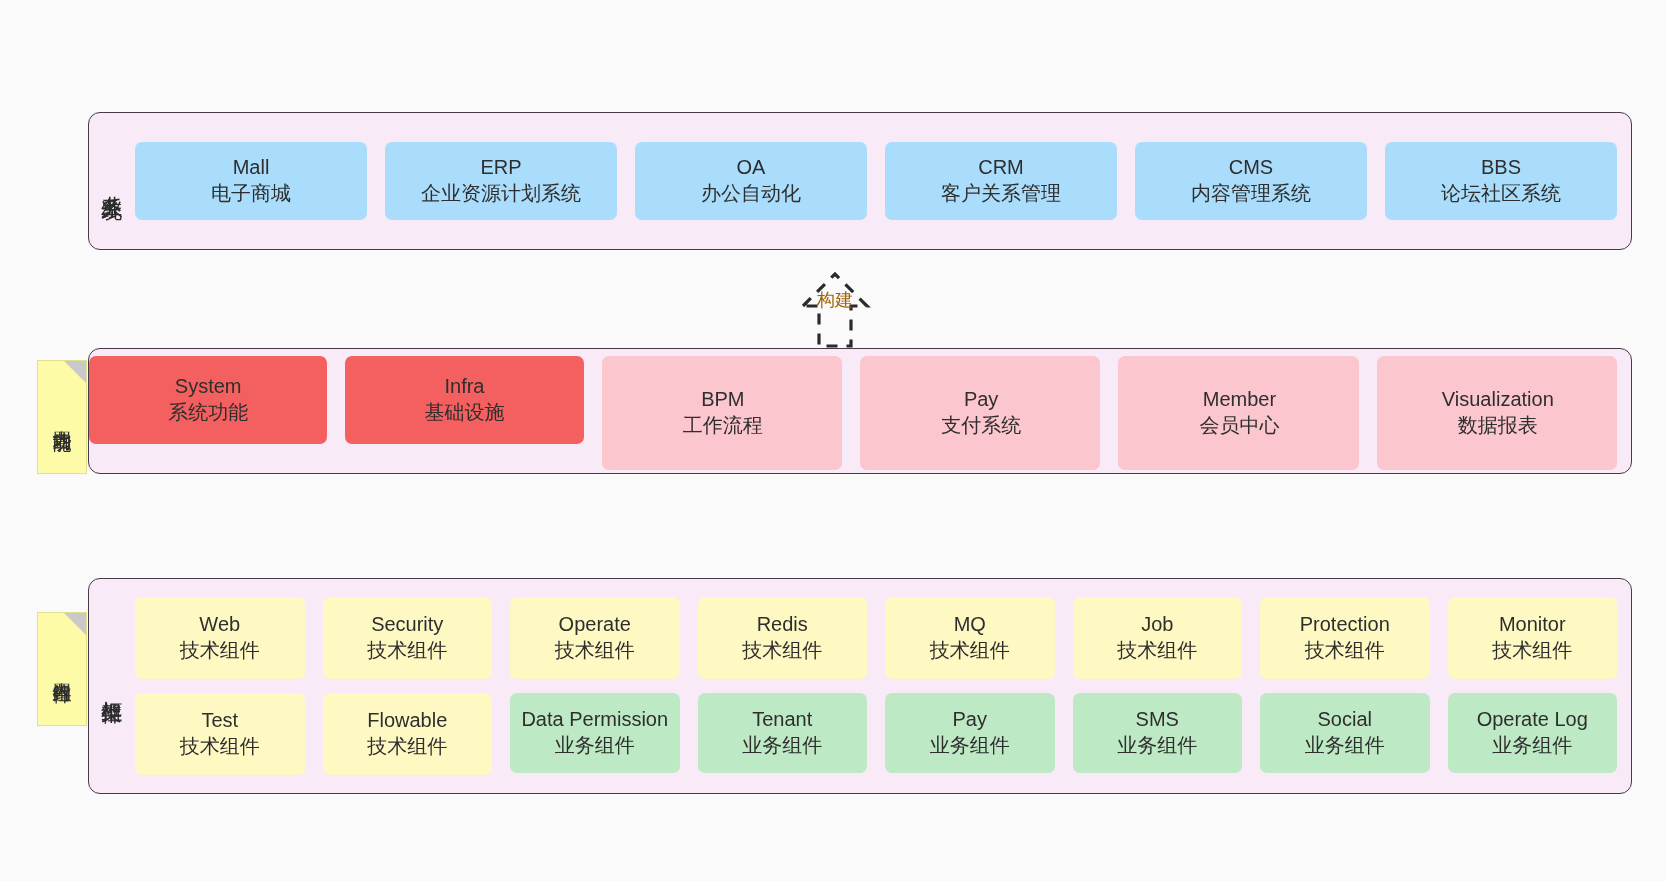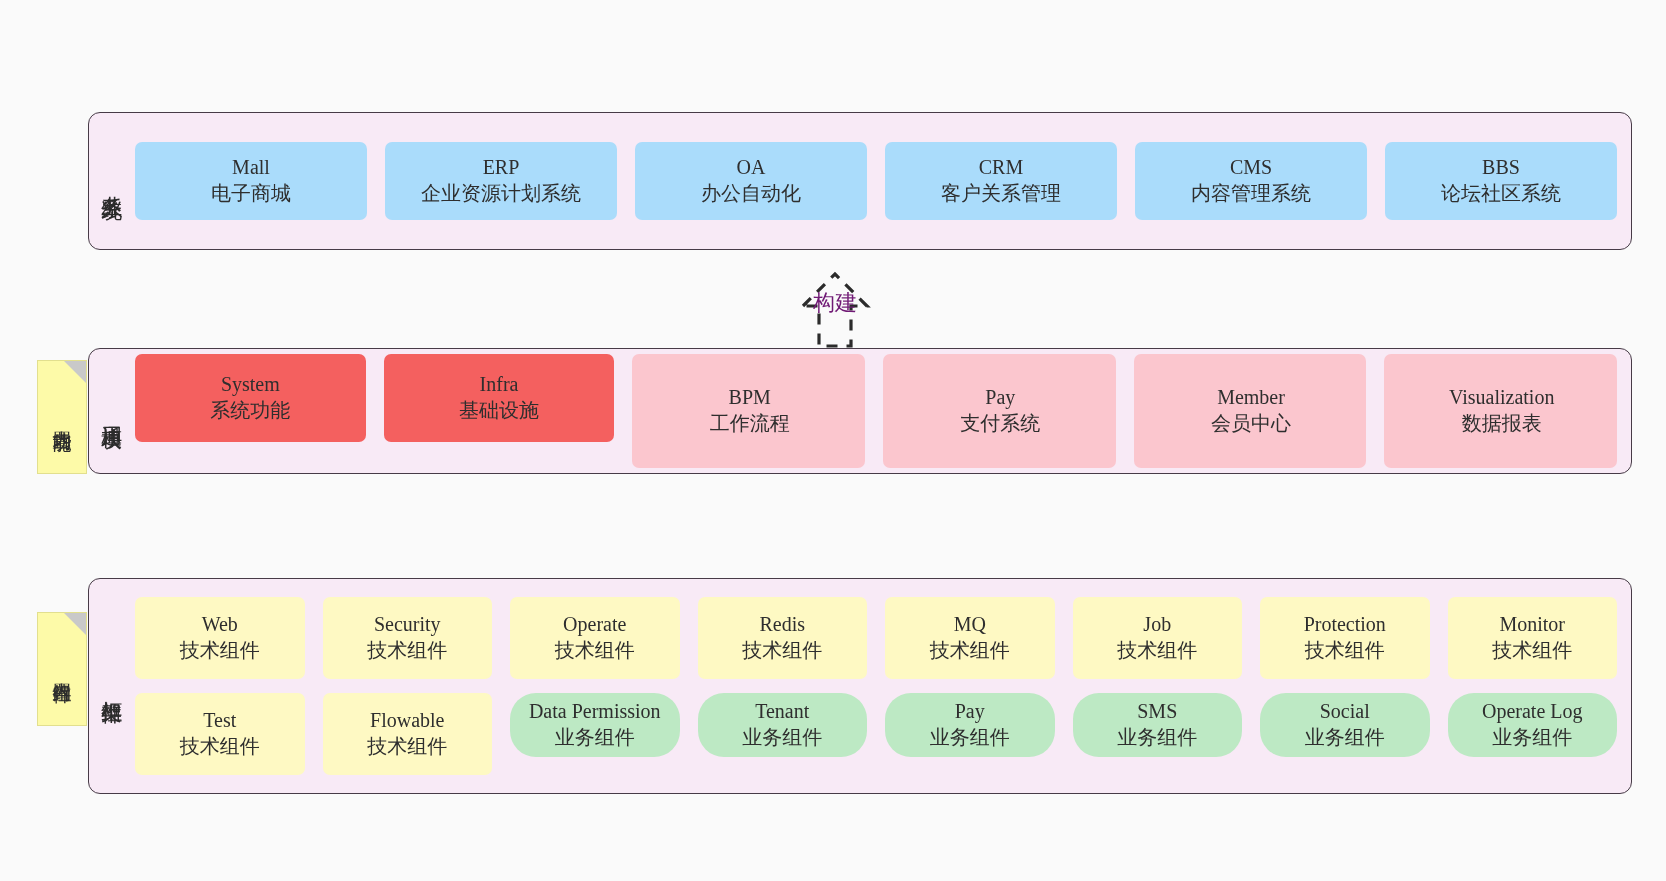--- a/index.html
+++ b/index.html
@@ -53,21 +53,20 @@
     flex-direction: column;
     justify-content: center;
     padding: 0 14px 0 0;
     gap: 14px;
   }
   .row {
     display: flex;
     flex-direction: row;
     gap: 18px;
     align-items: stretch;
-    font-family: Liberation Serif, serif;
   }
 
   
   .node {
     flex: 1 1 0;
     border-radius: 7px;
     display: flex;
     flex-direction: column;
     align-items: center;
     justify-content: center;
@@ -79,21 +78,21 @@
     padding: 4px 6px;
     white-space: normal;
   }
   .node .en { display: block; }
   .node .cn { display: block; }
 
   .node.blue  { background: #aadcfb; height: 78px; }
   .node.red   { background: #f4605f; height: 88px; }
   .node.pink  { background: #fbc6ce; height: 114px; padding-left: 8px; }
   .node.green { background: #fef9c3; height: 82px; }
-  .node.lgreen{ background: #bde9c4; height: 64px; border-radius: 26px; }
+  .node.lgreen{ background: #bde9c4; height: 80px; }
 
   
   .note {
     position: absolute;
     background: #fdfaa8;
     border: 1px solid #e2df8e;
     box-sizing: border-box;
     display: flex;
     align-items: center;
     justify-content: center;
@@ -117,22 +116,22 @@
   }
 
   
   .arrow {
     position: absolute;
   }
   .arrow .lbl {
     position: absolute;
     left: 50%;
     transform: translateX(-50%);
-    font-size: 22px;
-    color: #701a75;
+    font-size: 18px;
+    color: #a16207;
     background: transparent;
     white-space: nowrap;
     user-select: none;
   }
 </style>
 </head>
 <body>
 
 <div id="canvas">
 
@@ -173,21 +172,21 @@
       <path d="M48 48 L80 16 L112 48 L96 48 L96 88 L64 88 L64 48 Z" fill="none" stroke="#2b2b2b" stroke-width="3.2" stroke-dasharray="11,9" stroke-linejoin="miter"></path>
     </svg>
     <span class="lbl" style="top:30px;">构建</span>
   </div>
 
   <div class="note" style="left:37px; top:360px; width:50px; height:114px;">
     <span>内置功能</span>
     <span class="fold"></span>
   </div>
 
-  <div class="layer" id="layer-common" style="left:88px; top:348px; width:1544px; height:126px;">
+  <div class="layer" id="layer-common" style="left:88px; top:348px; width:1544px; height:126px;flex-direction:column;">
     <div class="layer-title">通用模块</div>
     <div class="layer-body">
       <div class="row">
         <div class="node red">
           <span class="en">System</span>
           <span class="cn">系统功能</span>
         </div>
         <div class="node red">
           <span class="en">Infra</span>
           <span class="cn">基础设施</span>

